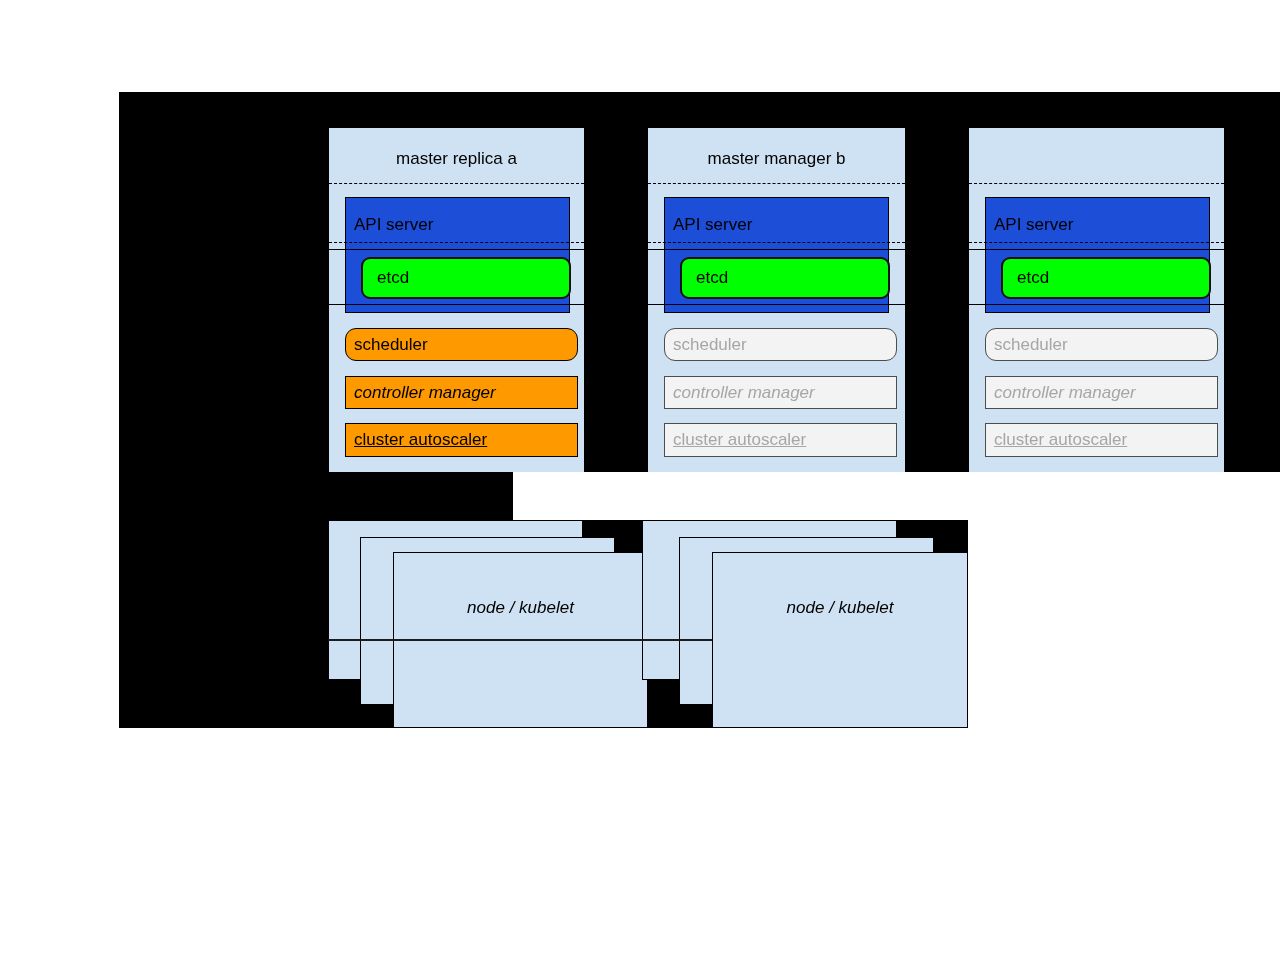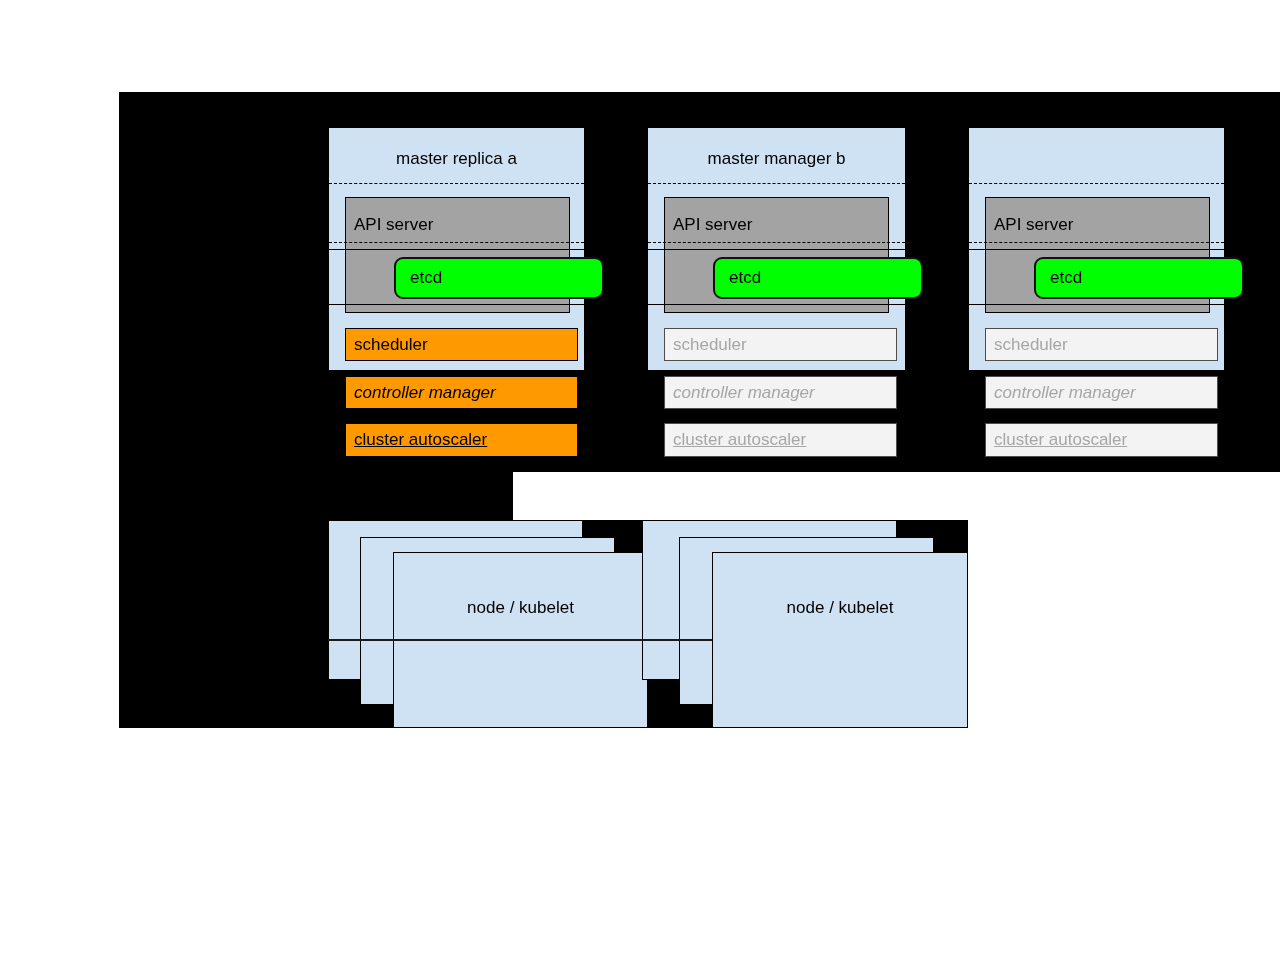--- a/index.html
+++ b/index.html
@@ -1,46 +1,46 @@
 <!DOCTYPE html>
 <html><head>
 <meta charset="utf-8">
 <style>
   html,body{margin:0;padding:0;background:#ffffff;}
   body{width:1280px;height:960px;position:relative;overflow:hidden;
        font-family:"Liberation Sans","DejaVu Sans",sans-serif;color:#000;}
   .abs{position:absolute;box-sizing:border-box;}
   .black{background:#000;}
   
-  .panel{background:#cfe2f3;width:255px;top:128px;height:242px;position:absolute;box-sizing:border-box;}
+  .panel{background:#cfe2f3;width:255px;top:128px;height:344px;position:absolute;box-sizing:border-box;}
   .panel-title{position:absolute;top:20px;left:0;width:100%;height:22px;line-height:22px;
                text-align:center;font-size:17px;color:#000;}
   .dash{position:absolute;left:0;width:100%;height:0;border-top:1.5px dashed #000;z-index:5;}
   .dash1{top:55px;}
   .dash2{top:114px;}
   .solidline{position:absolute;left:0;width:100%;height:0;border-top:1.5px solid #000;z-index:5;}
   .s1{top:121px;}
   .s2{top:176px;}
   .apibox{position:absolute;left:16px;top:69px;width:223px;height:114px;
-          background:#a3a3a3;border:1.5px solid #000;z-index:1;text-align:center;}
+          background:#1d4ed8;border:1.5px solid #000;z-index:1;text-align:center;}
   .apilabel{position:absolute;left:8px;top:16px;height:22px;line-height:22px;font-size:17px;color:#000;}
   .etcdbox{position:absolute;left:32px;top:129px;width:192px;height:38px;background:#00ff00;
            border:2px solid #111;border-radius:9px;z-index:2;
-           display:flex;align-items:center;padding-left:14px;font-size:17px;color:#000;margin-left:33px;}
+           display:flex;align-items:center;padding-left:14px;font-size:17px;color:#000;}
   .comp{position:absolute;left:16px;width:223px;display:flex;align-items:center;
         padding-left:8px;font-size:17px;z-index:1;}
   .comp.active{background:#ff9900;border:1.5px solid #000;color:#000;}
   .comp.inactive{background:#f3f3f3;border:1.5px solid #4d4d4d;color:#a6a6a6;}
-  .c1{top:200px;height:31px;}
+  .c1{top:200px;height:31px;border-radius:11px;}
   .c2{top:248px;height:31px;font-style:italic;}
   .c3{top:295px;height:32px;text-decoration:underline;}
   
   .nodebox{position:absolute;background:#cfe2f3;border:1px solid #000;box-sizing:border-box;}
   .nodelabel{position:absolute;top:44px;left:0;width:100%;height:22px;line-height:22px;
-             text-align:center;font-size:17px;color:#000;}
+             text-align:center;font-size:17px;color:#000;font-style:italic;}
   .nodeline{position:absolute;left:328px;top:639px;width:384px;height:0;
             border-top:2px solid #1c1c1c;z-index:6;}
 </style>
 </head>
 <body>
 
 <div class="abs black" style="left:119px;top:92px;width:1161px;height:380px;"></div>
 <div class="abs black" style="left:119px;top:472px;width:394px;height:48px;"></div>
 <div class="abs black" style="left:119px;top:520px;width:531px;height:208px;"></div>
 <div class="abs black" style="left:642px;top:520px;width:326px;height:208px;"></div>

